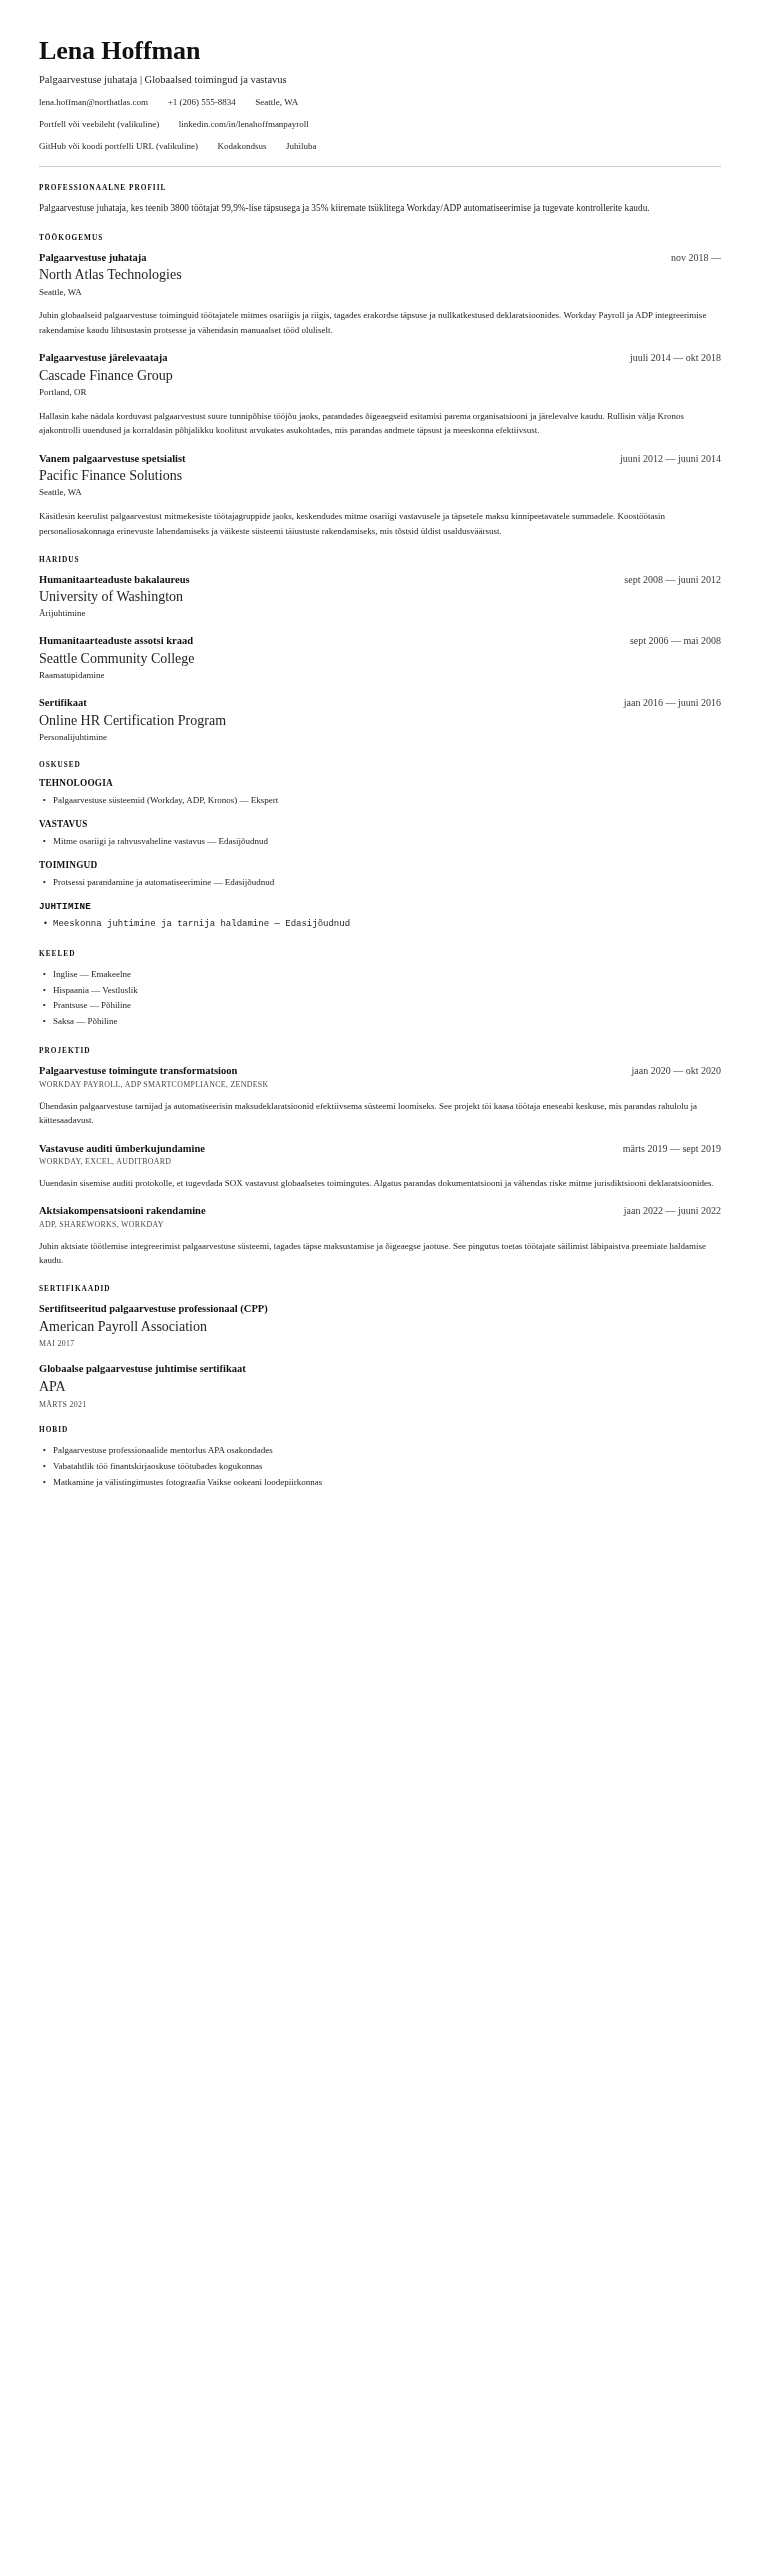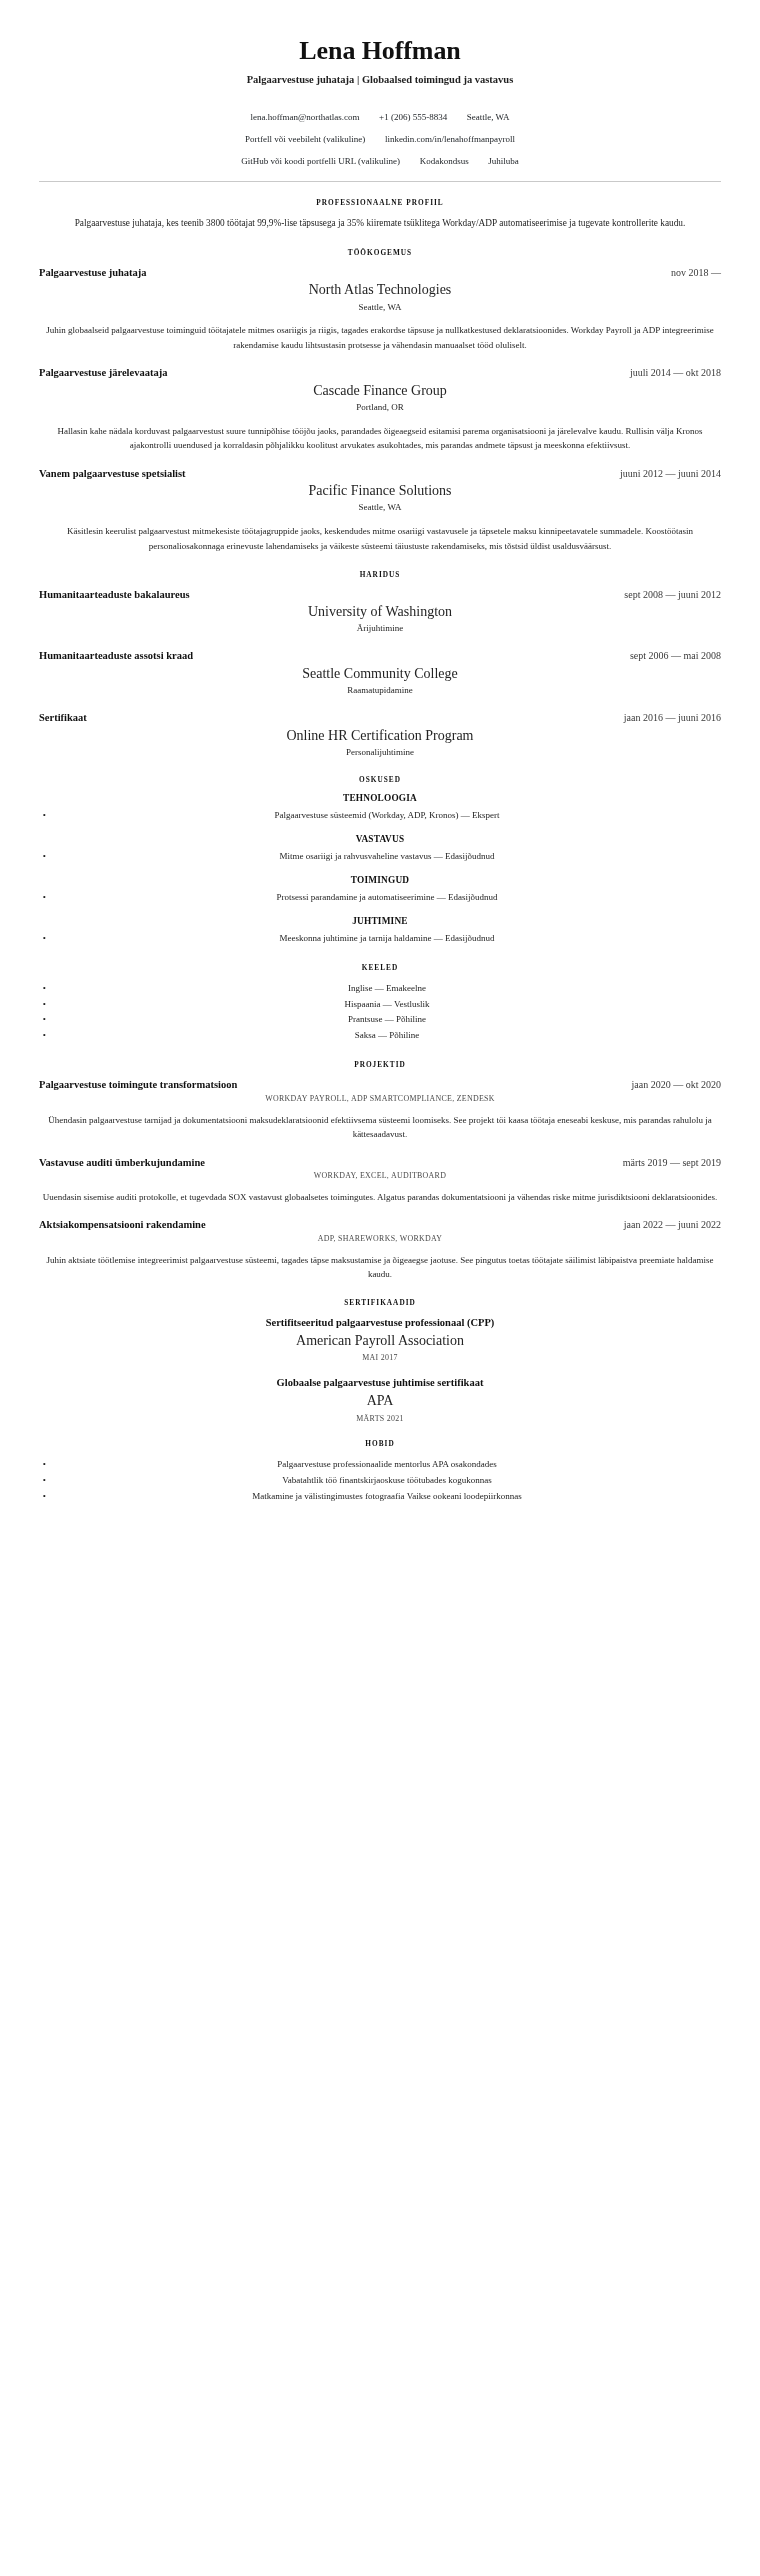--- a/index.html
+++ b/index.html
@@ -8,38 +8,36 @@
     margin: 0; padding: 0;
     background: #ffffff;
     font-family: "Liberation Serif", "DejaVu Serif", serif;
     color: #1a1a1a;
   }
   body { width: 760px; }
 
   .page {
     width: 760px;
     padding: 37px 39px 25px 39px;
-    text-align: center;
   }
 
   
   .name {
     font-size: 26px;
     font-weight: bold;
     letter-spacing: -0.1px;
     line-height: 1.08;
     margin: 0 0 7.6px 0;
     color: #111111;
   }
   .headline {
     font-size: 10.5px;
     line-height: 1.3;
-    margin: 0 0 25px 0;
+    margin: 0 0 10px 0;
     color: #1f1f1f;
-    font-weight: bold;
   }
   .contact-row {
     font-size: 9px;
     line-height: 1.5;
     margin-bottom: 8.2px;
     color: #23272b;
     display: block;
   }
   .contact-row .ci { display: inline-block; margin-right: 19.6px; white-space: nowrap; }
   .contact-row .ci:last-child { margin-right: 0; }
@@ -109,21 +107,21 @@
   }
   .entry-desc {
     font-size: 9px;
     line-height: 1.62;
     color: #1d1d1d;
     margin-top: 9.5px;
   }
 
   
   .skill-group { margin-bottom: 10.8px; }
-  .skill-group:last-child { margin-bottom: 12px; }
+  .skill-group:last-child { margin-bottom: 12px; font-family: Liberation Mono, monospace; }
   .skill-cat {
     font-size: 9.3px;
     font-weight: bold;
     letter-spacing: 0.2px;
     text-transform: uppercase;
     color: #101010;
     margin-bottom: 4.4px;
   }
 
   ul.bullets {
@@ -275,21 +273,21 @@
 
   <section class="section">
     <h2 class="section-title">Projektid</h2>
     <div id="projects-list">
         <div class="entry">
           <div class="entry-head">
             <div class="entry-title">Palgaarvestuse toimingute transformatsioon</div>
             <div class="entry-date">jaan 2020 — okt 2020</div>
           </div>
           <div class="entry-tags">Workday Payroll, ADP SmartCompliance, Zendesk</div>
-          <div class="entry-desc">Ühendasin palgaarvestuse tarnijad ja dokumentatsiooni maksudeklaratsioonid efektiivsema süsteemi loomiseks. See projekt töi kaasa töötaja eneseabi keskuse, mis parandas rahulolu ja kättesaadavust.</div>
+          <div class="entry-desc">Ühendasin palgaarvestuse tarnijad ja automatiseerisin maksudeklaratsioonid efektiivsema süsteemi loomiseks. See projekt töi kaasa töötaja eneseabi keskuse, mis parandas rahulolu ja kättesaadavust.</div>
         </div>
         <div class="entry">
           <div class="entry-head">
             <div class="entry-title">Vastavuse auditi ümberkujundamine</div>
             <div class="entry-date">märts 2019 — sept 2019</div>
           </div>
           <div class="entry-tags">Workday, Excel, AuditBoard</div>
           <div class="entry-desc">Uuendasin sisemise auditi protokolle, et tugevdada SOX vastavust globaalsetes toimingutes. Algatus parandas dokumentatsiooni ja vähendas riske mitme jurisdiktsiooni deklaratsioonides.</div>
         </div>
         <div class="entry">

